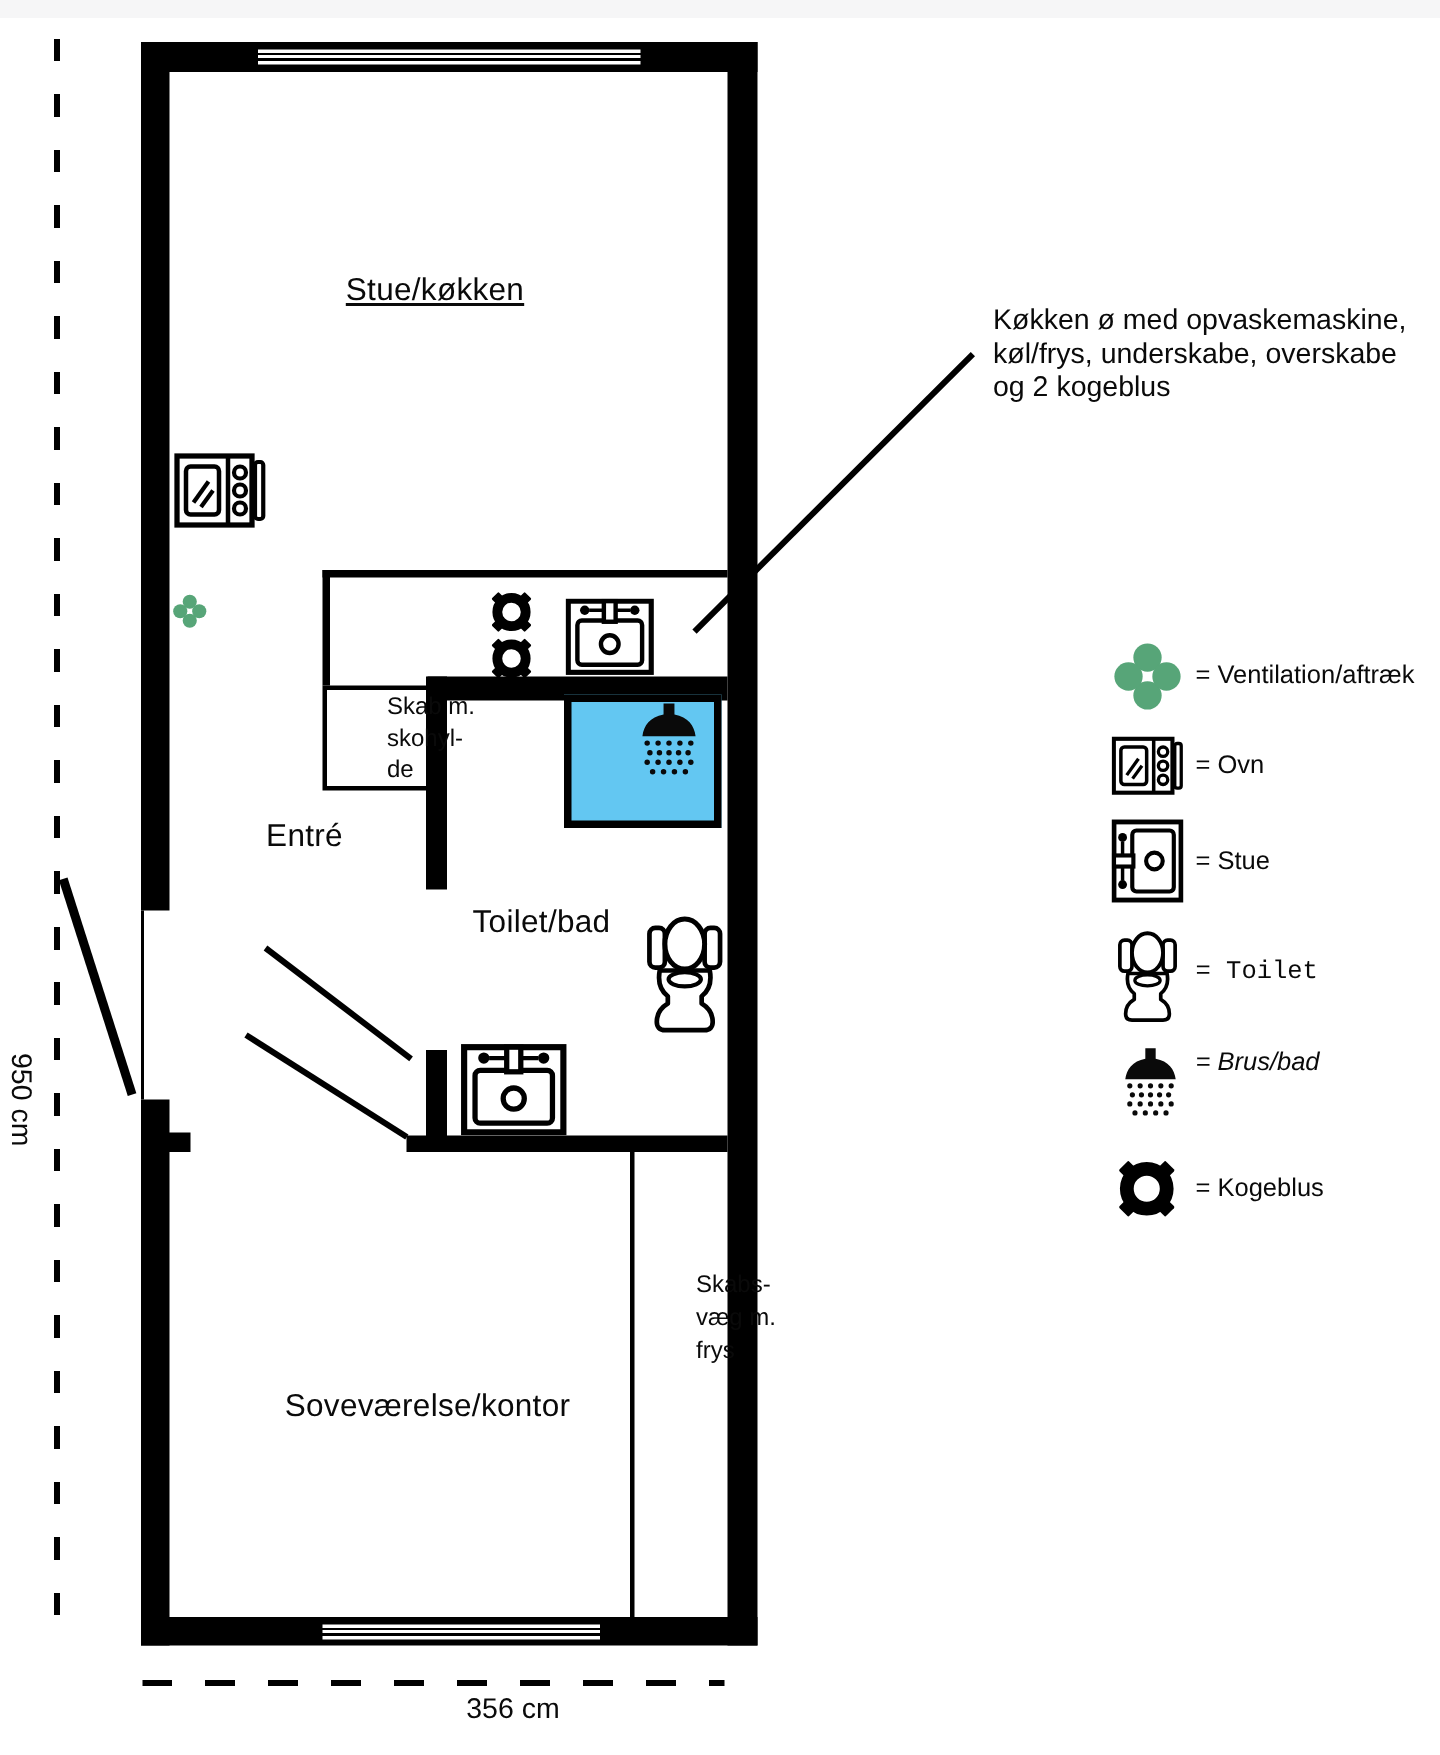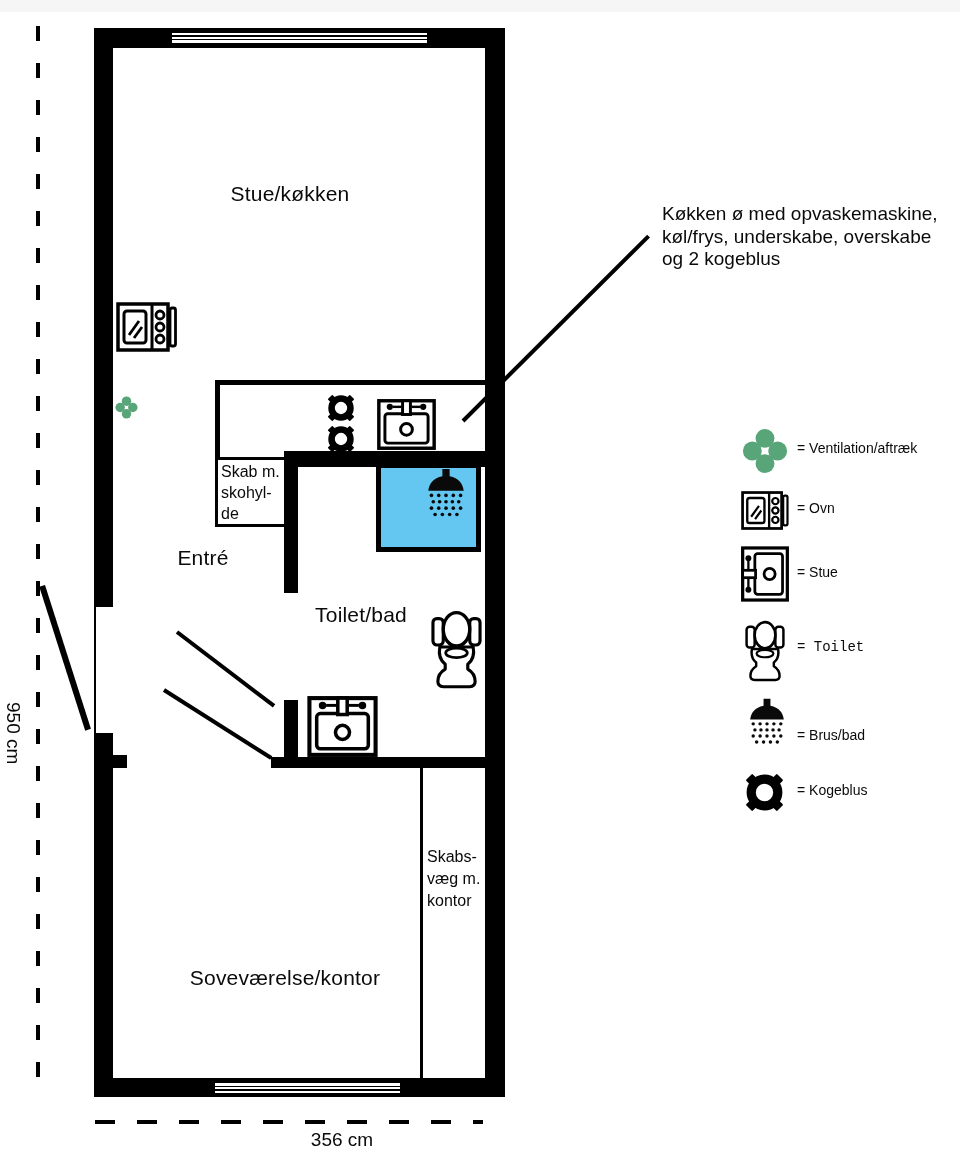--- a/index.html
+++ b/index.html
@@ -5,23 +5,23 @@
   :root { --accent-green:#57a578; --shower-blue:#63c7f2; --wall:#000000; }
   html,body { margin:0; padding:0; background:#fff; }
   #canvas {
     position:relative; width:960px; height:1170px; background:#ffffff;
     font-family:"Liberation Sans", sans-serif; color:#0a0a0a; overflow:hidden;
   }
   .wall { position:absolute; background:var(--wall); }
   .line { position:absolute; background:var(--wall); }
   .label{ position:absolute; white-space:pre-line; }
   .room-label { font-size:21px; letter-spacing:0.2px; }
-  .small-label{ font-size:16px; line-height:21px; }
+  .small-label{ font-size:16px; line-height:21px;margin-left:37px; }
   .dim-label  { font-size:19px; }
-  .legend-label { position:absolute; left:797px; font-size:14px; }
+  .legend-label { position:absolute; left:797px; font-size:17px; }
   .annotation { position:absolute; left:662px; top:203px; width:285px;
                 font-size:19px; line-height:22.5px; }
   .window { position:absolute; height:10px;
     background:linear-gradient(to bottom,#fff 0 2.5px,#000 2.5px 4px,#fff 4px 6px,#000 6px 7.5px,#fff 7.5px 10px); }
   .dash-v { position:absolute; width:4px;
     background:repeating-linear-gradient(to bottom,#000 0 15px,transparent 15px 37px); }
   .dash-h { position:absolute; height:4px;
     background:repeating-linear-gradient(to right,#000 0 20px,transparent 20px 42px); }
   .green-icon { color:var(--accent-green); }
   .shower-box { position:absolute; left:376px; top:463px; width:105px; height:89px;
@@ -162,30 +162,30 @@
       <use href="#sym-toilet"></use>
     </svg>
   <svg class="icon" style="left:306px; top:696px;" width="73" height="61">
       <use href="#sym-sink"></use>
     </svg>
 
   <div class="line" style="left:45px; top:585px; width:151px; height:6px; transform:rotate(72.3deg); transform-origin:0 0;"></div>
   <div class="line" style="left:177px; top:630px; width:122px; height:4px; transform:rotate(37.3deg); transform-origin:0 50%;"></div>
   <div class="line" style="left:164px; top:688px; width:127px; height:4px; transform:rotate(32.4deg); transform-origin:0 50%;"></div>
 
-  <div class="label room-label" style="left:160px; top:182px; width:260px; text-align:center;">Stue/køkken</div>
+  <div class="label room-label" style="left:160px; top:182px; width:260px; text-align:center;text-decoration:underline;">Stue/køkken</div>
   <div class="label room-label" style="left:153px; top:546px; width:100px; text-align:center;">Entré</div>
   <div class="label room-label" style="left:301px; top:603px; width:120px; text-align:center;">Toilet/bad</div>
-  <div class="label room-label" style="left:140px; top:926px; width:290px; text-align:center;margin-top:40px;">Soveværelse/kontor</div>
+  <div class="label room-label" style="left:140px; top:926px; width:290px; text-align:center;">Soveværelse/kontor</div>
   <div class="label small-label" style="left:221px; top:461px;">Skab m.
 skohyl-
 de</div>
   <div class="label small-label" style="left:427px; top:846px; line-height:22px;">Skabs-
 væg m.
-kontor</div>
+frys</div>
 
   <div class="annotation">Køkken ø med opvaskemaskine,
 køl/frys, underskabe, overskabe
 og 2 kogeblus</div>
   <div class="line" style="left:463px; top:419px; width:262px; height:4px; transform:rotate(-44.9deg); transform-origin:0 50%;"></div>
 
   <svg class="icon green-icon" style="left:742px; top:428px;" width="46" height="46">
       <use href="#sym-clover"></use>
     </svg>
   <div class="legend-label" style="top:440px;">= Ventilation/aftræk</div>
@@ -201,20 +201,20 @@
   <div class="legend-label" style="top:564px;">= Stue</div>
 
   <svg class="icon" style="left:744px; top:616px;" width="42" height="66">
       <use href="#sym-toilet"></use>
     </svg>
   <div class="legend-label" style="top:639px;font-family:Liberation Mono, monospace;">= Toilet</div>
 
   <svg class="icon" style="left:748px; top:698px;" width="38" height="50">
       <use href="#sym-shower"></use>
     </svg>
-  <div class="legend-label" style="top:727px;">= Brus/bad</div>
+  <div class="legend-label" style="top:698px;font-style:italic;">= Brus/bad</div>
 
   <svg class="icon" style="left:742px; top:770px;" width="45" height="45">
       <use href="#sym-burner"></use>
     </svg>
   <div class="legend-label" style="top:782px;">= Kogeblus</div>
 
 </div>
 
 </body></html>

